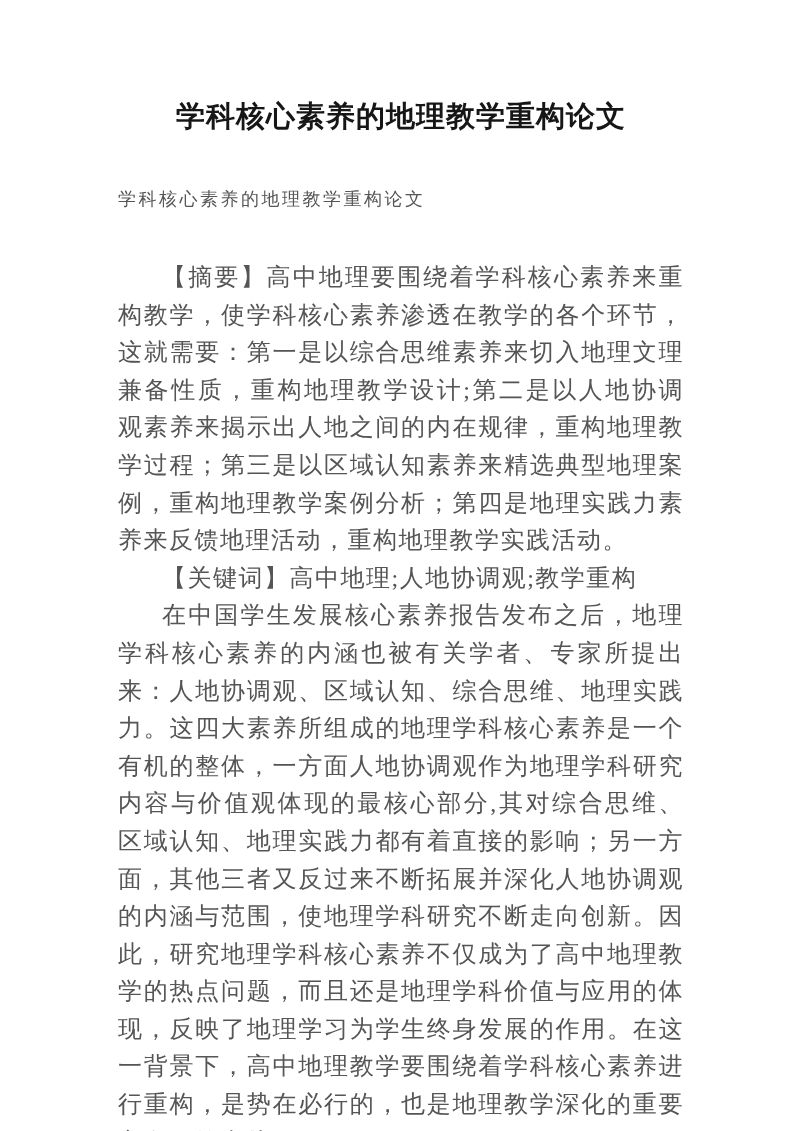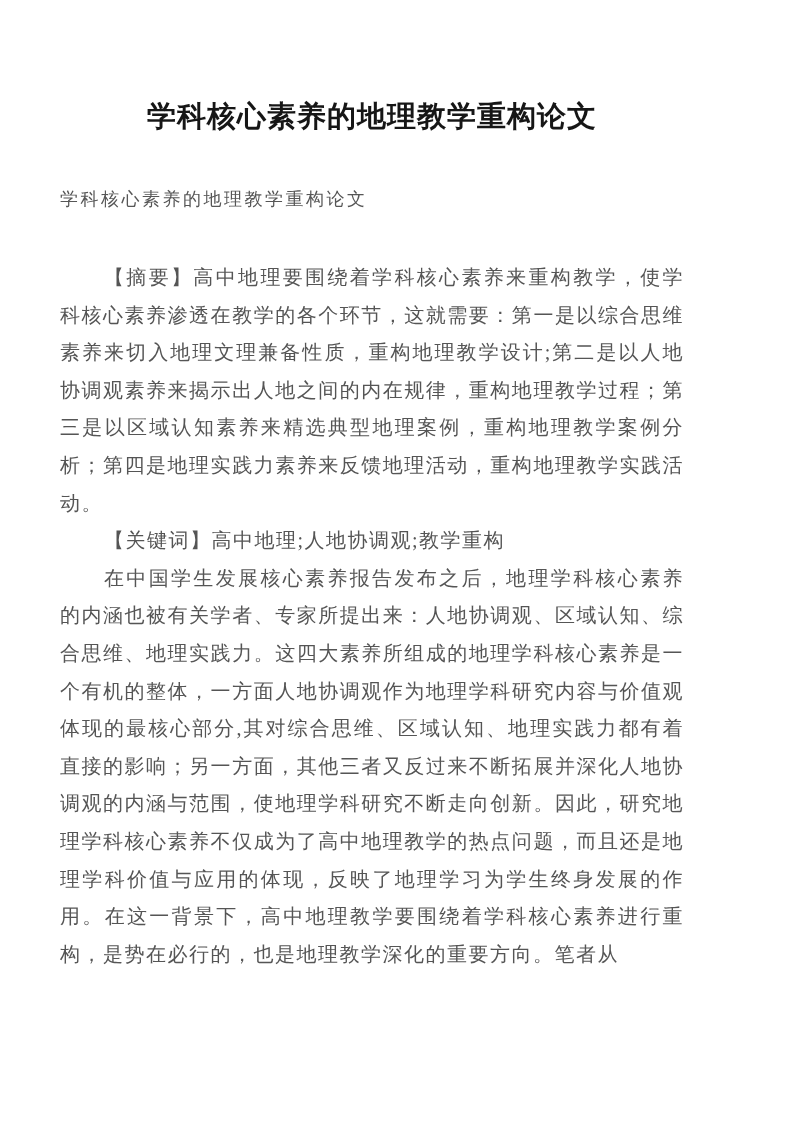--- a/index.html
+++ b/index.html
@@ -10,21 +10,21 @@
     width: 800px;
     height: 1131px;
     background: #ffffff;
     overflow: hidden;
     font-family: "Liberation Serif", serif;
   }
   .page {
     box-sizing: border-box;
     width: 800px;
     height: 1131px;
-    padding: 97px 116px 0 60px;
+    padding: 97px 116px 0 118px;
     background: #ffffff;
   }
   .doc-title {
     margin: 0;
     font-family: "Liberation Sans", sans-serif;
     font-weight: bold;
     font-size: 29px;
     line-height: 38px;
     letter-spacing: 1px;
     color: #161616;
@@ -33,21 +33,21 @@
   .doc-subtitle {
     margin: 51px 0 0 0;
     font-size: 18px;
     line-height: 26px;
     letter-spacing: 2.5px;
     color: #565656;
     text-align: left;
   }
   .doc-paragraph {
     margin: 0;
-    font-size: 20px;
+    font-size: 24px;
     line-height: 37.6px;
     letter-spacing: 1.5px;
     color: #555555;
     text-align: justify;
     text-indent: 44px;
   }
   .doc-paragraph.first {
     margin-top: 47px;
   }
 </style>

